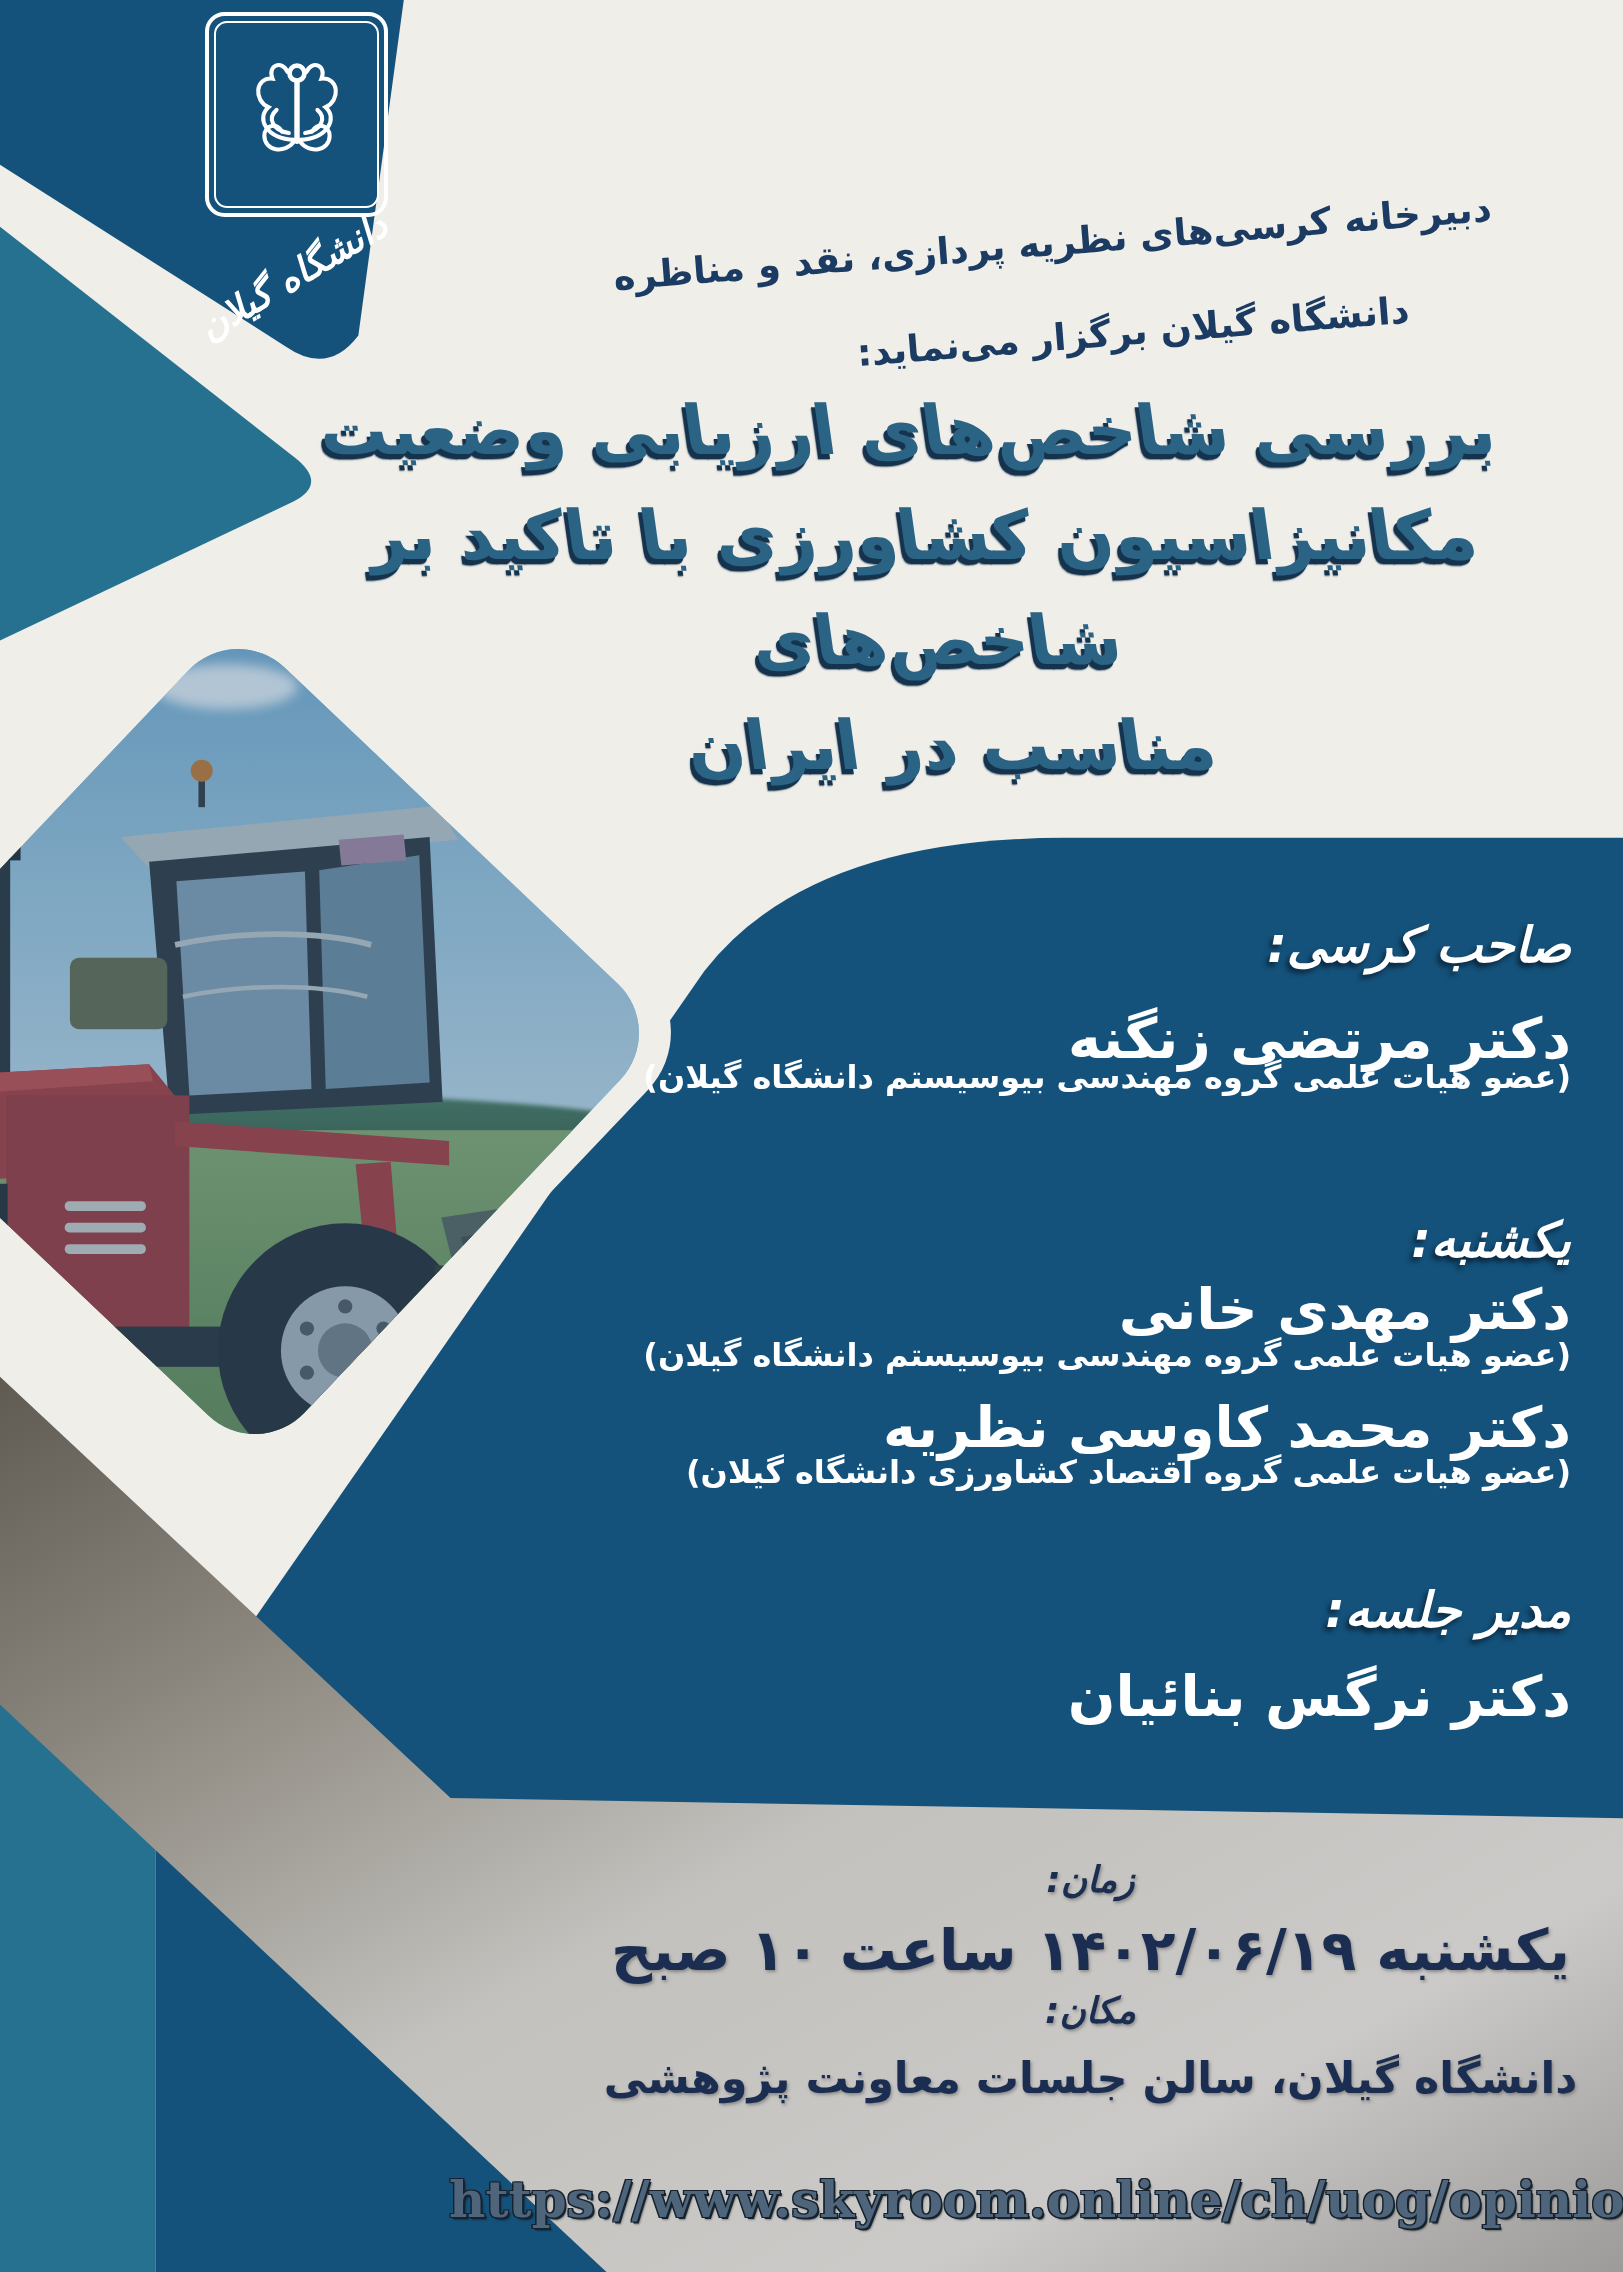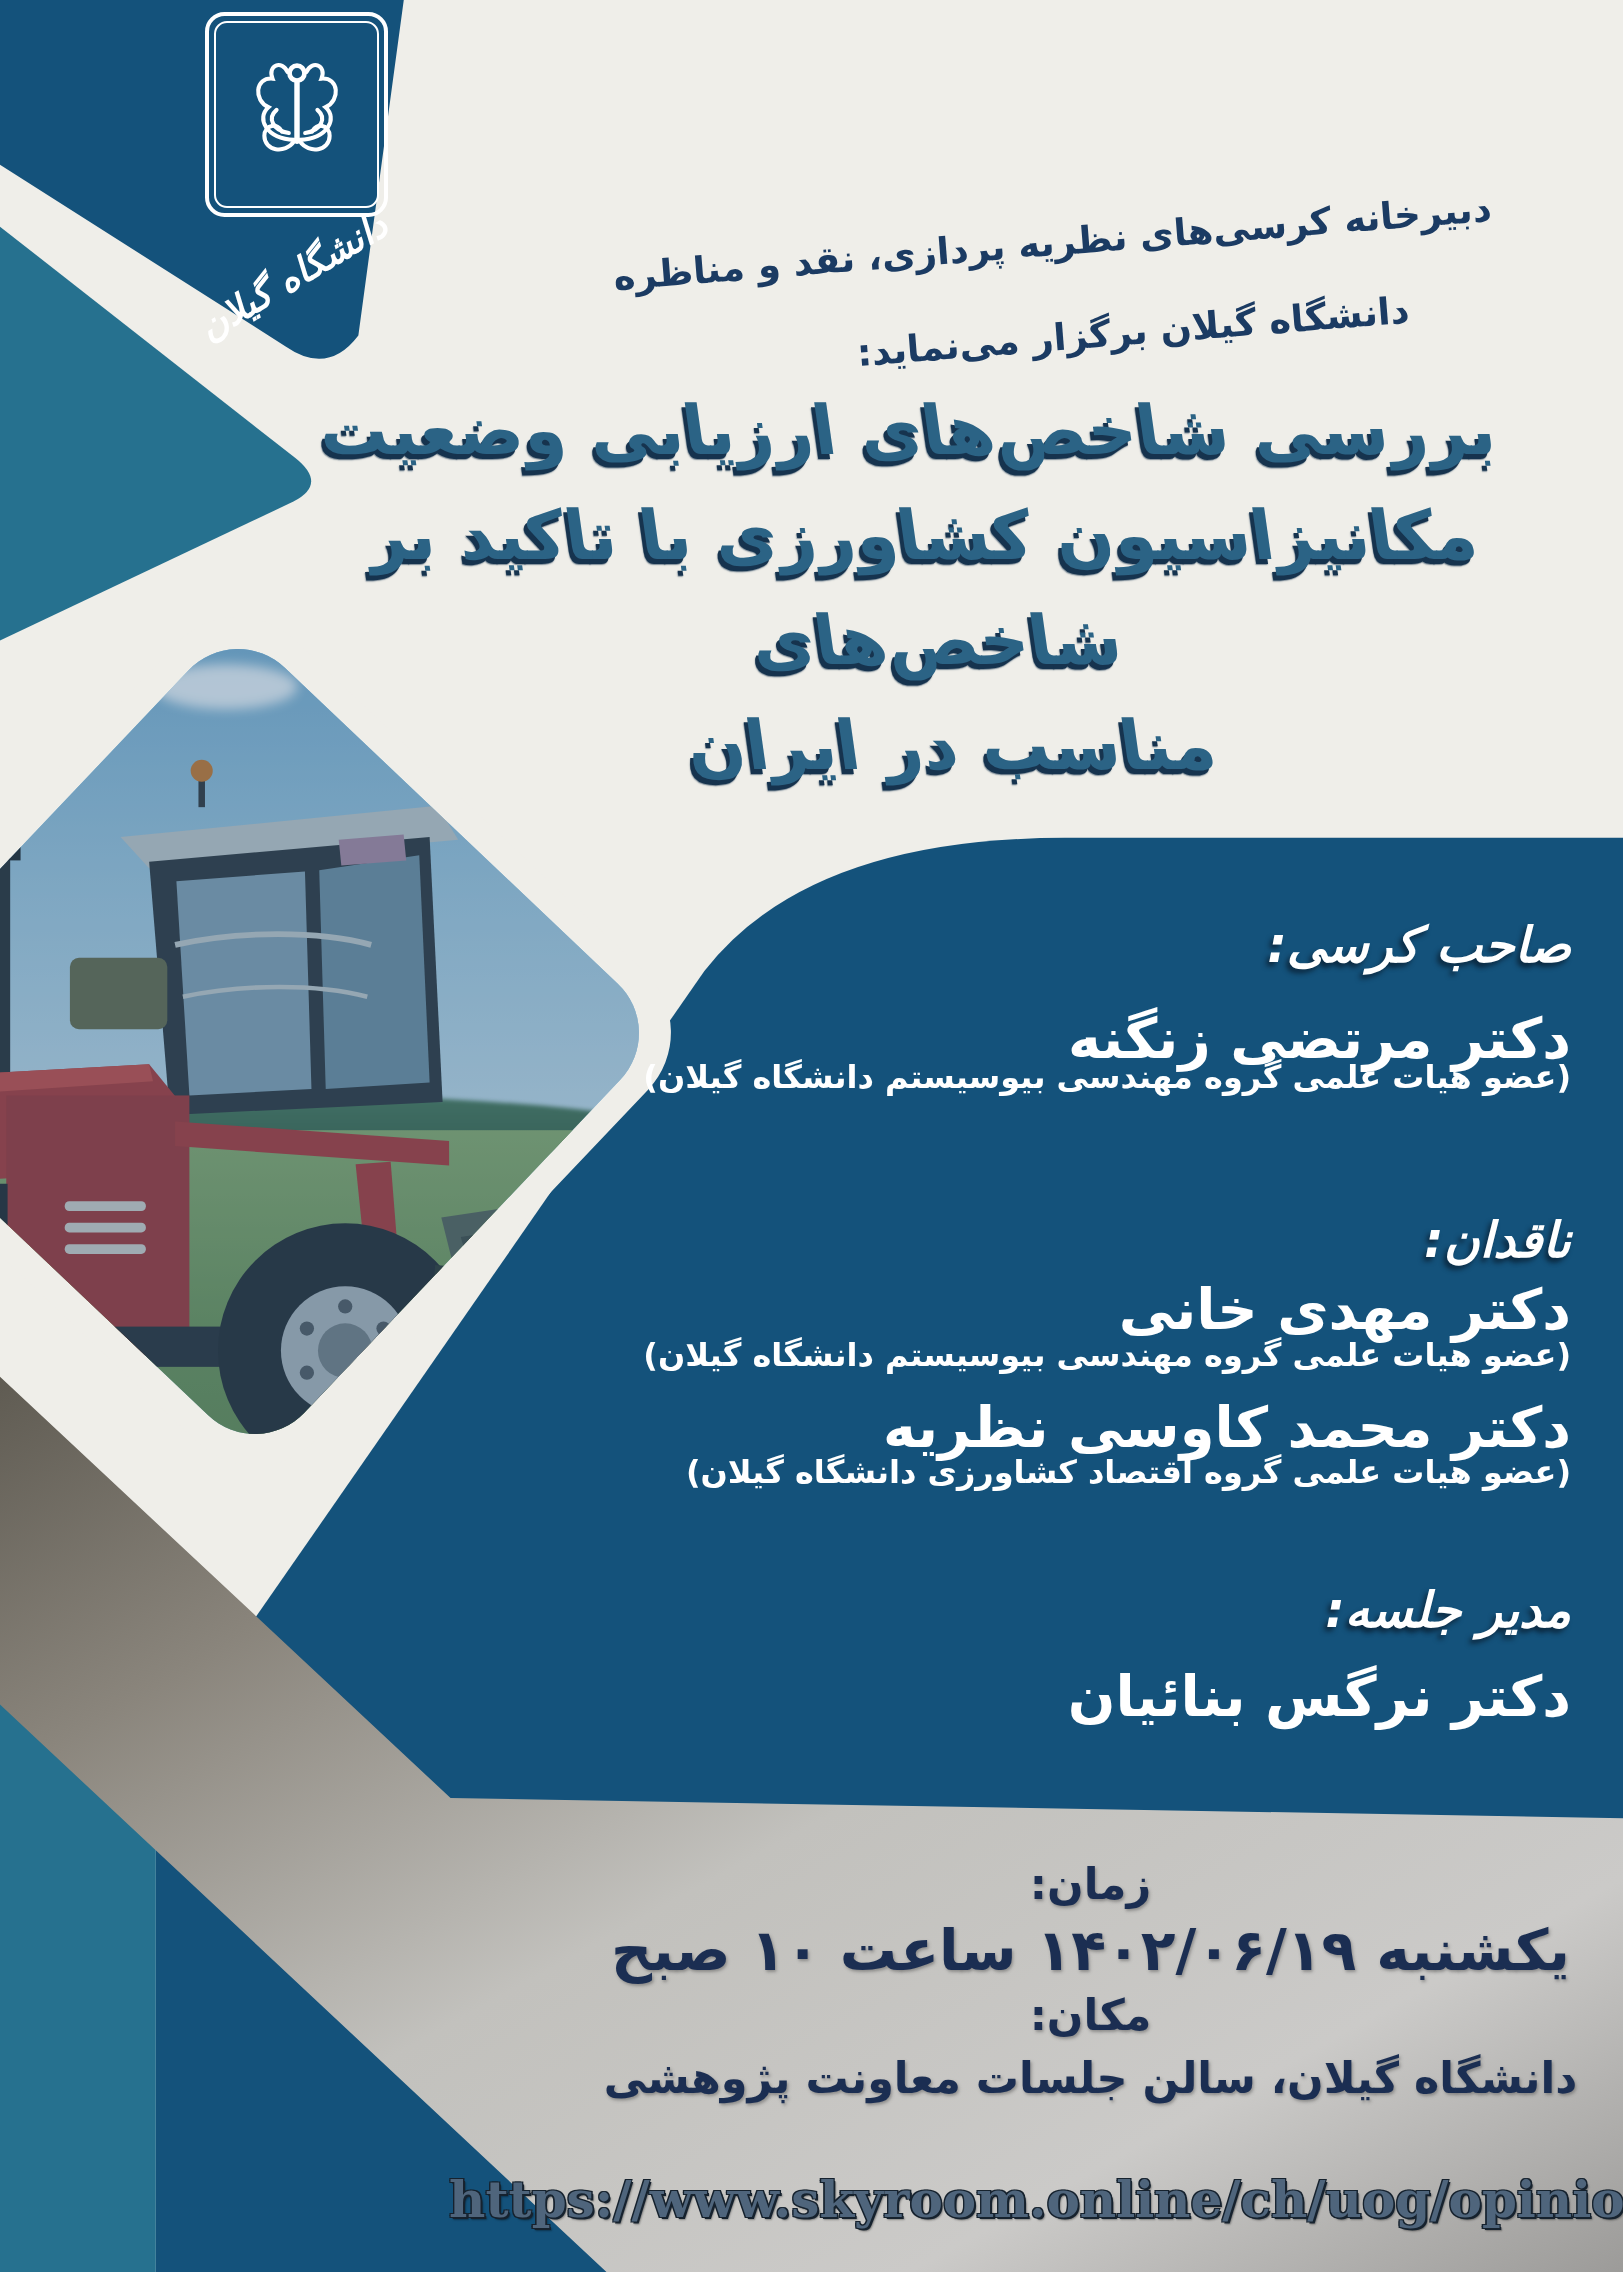--- a/index.html
+++ b/index.html
@@ -73,21 +73,21 @@
   
   .ptxt{right:52px;z-index:3;direction:rtl;text-align:right;color:#fff;white-space:nowrap;}
   .phead{font-size:49px;font-weight:bold;text-shadow:-3.2px 3.9px 5.8px rgba(8,24,40,.7);font-style:italic;}
   .pname{font-size:56px;font-weight:bold;}
   .paff{font-size:32px;font-weight:600;}
 
   
   .sched{left:571px;width:1039px;z-index:3;direction:rtl;text-align:center;
     color:#1B2E52;font-weight:bold;white-space:nowrap;
     text-shadow:1.3px 1.9px 3.2px rgba(70,70,70,.45);}
-  .slabel{font-size:43px;}
+  .slabel{font-size:36px;font-style:italic;}
   .svalue{font-size:57px;}
   .svalue2{font-size:43px;}
 
   
   .url{
     left:276px;top:2170px;width:1558px;z-index:3;text-align:center;
     font-family:"DejaVu Serif","Liberation Serif",serif;
     font-size:50px;font-weight:bold;letter-spacing:0px;
     color:#4F657C;text-decoration:none;display:block;
     text-shadow:1.9px 1.9px 0 #16222E,-1.3px -1.3px 0 #16222E,1.3px -1.3px 0 #16222E,-1.3px 1.3px 0 #16222E,2.6px 3.2px 1.9px rgba(0,0,0,.35);
@@ -216,21 +216,21 @@
       </svg>
       <div class="tint"></div>
     </div>
   </div>
 </div>
 
 <div class="abs ptxt phead" style="top:917px;">صاحب کرسی:</div>
 <div class="abs ptxt pname" style="top:1006px;">دکتر مرتضی زنگنه</div>
 <div class="abs ptxt paff" style="top:1058px;">(عضو هیات علمی گروه مهندسی بیوسیستم دانشگاه گیلان)</div>
 
-<div class="abs ptxt phead" style="top:1212px;">ناقدان:</div>
+<div class="abs ptxt phead" style="top:1212px;">یکشنبه:</div>
 <div class="abs ptxt pname" style="top:1277px;">دکتر مهدی خانی</div>
 <div class="abs ptxt paff" style="top:1336px;">(عضو هیات علمی گروه مهندسی بیوسیستم دانشگاه گیلان)</div>
 <div class="abs ptxt pname" style="top:1395px;">دکتر محمد کاوسی نظریه</div>
 <div class="abs ptxt paff" style="top:1453px;">(عضو هیات علمی گروه اقتصاد کشاورزی دانشگاه گیلان)</div>
 
 <div class="abs ptxt phead" style="top:1582px;">مدیر جلسه:</div>
 <div class="abs ptxt pname" style="top:1664px;">دکتر نرگس بنائیان</div>
 
 <div class="abs sched slabel" style="top:1859px;">زمان:</div>
 <div class="abs sched svalue" style="top:1917px;">یکشنبه ۱۴۰۲/۰۶/۱۹ ساعت ۱۰ صبح</div>

